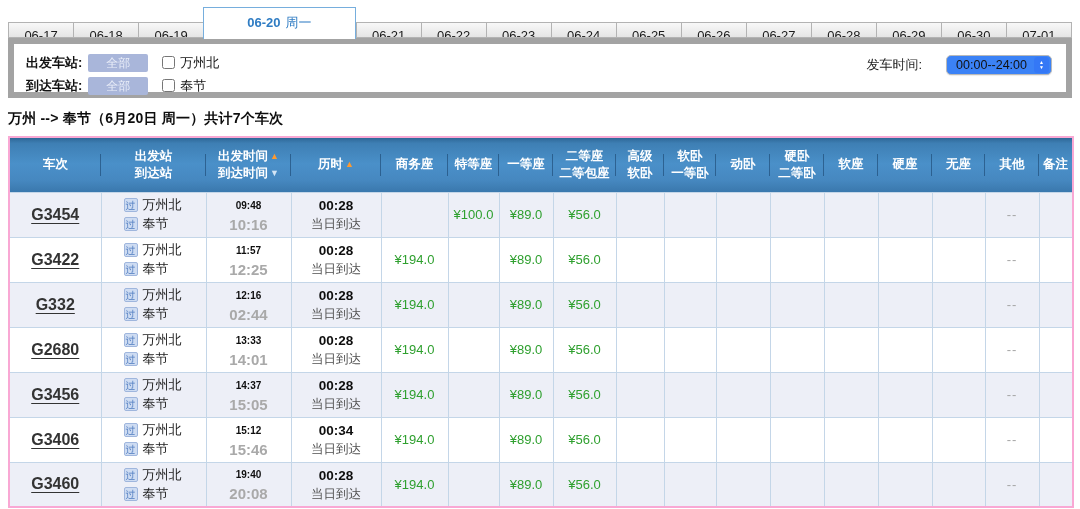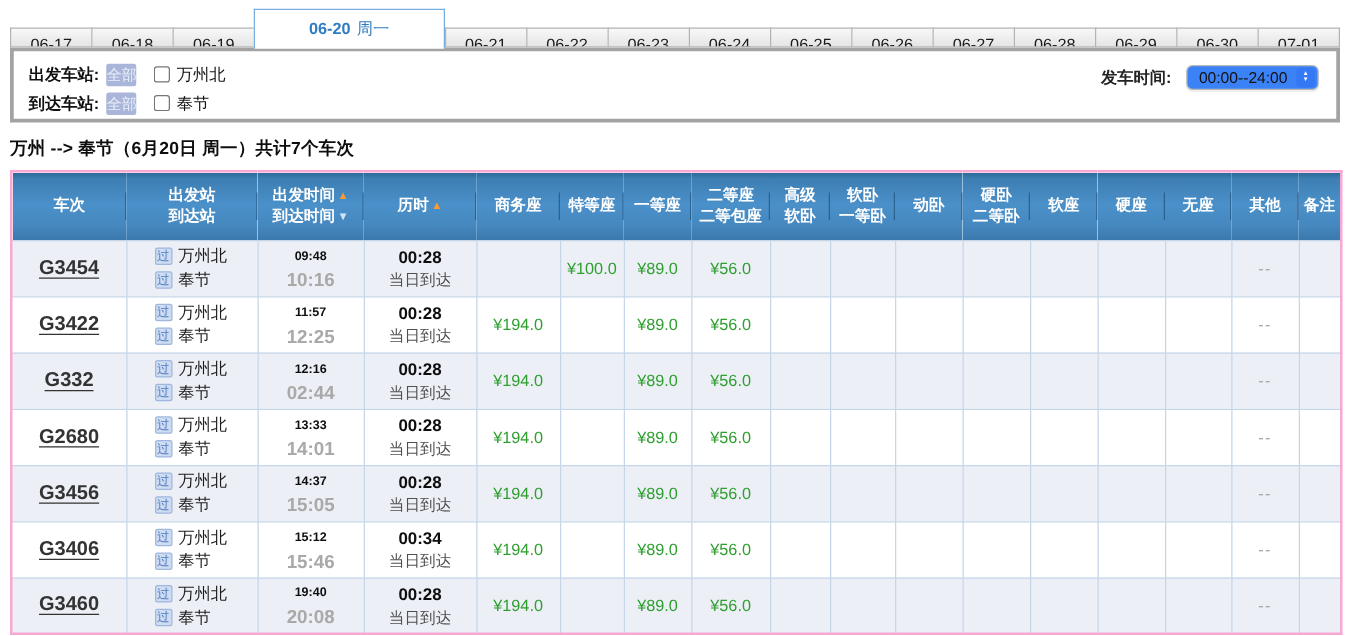--- a/index.html
+++ b/index.html
@@ -25,38 +25,38 @@
     flex:2.35 1 0; height:32px; line-height:30px;
     background:#fff; border:1px solid #76aedd; border-bottom:none;
     color:#2f7cc3; position:relative; z-index:3; margin-bottom:-1px;
   }
   .tab.active .tab-label { font-weight:bold; }
   .tab-day { margin-left:5px; }
   .tab-day:empty { display:none; }
 
   
   .filterbox {
-    margin:0 8px; border:3px solid #a3a3a3; background:#fff;
+    margin:0 8px; border:6px solid #a3a3a3; background:#fff;
     padding:7px 12px 8px 12px; position:relative; height:60px;
   }
   .filter-row { display:flex; align-items:center; height:23px; font-size:13px; }
   .filter-label { font-weight:bold; color:#111; margin-right:6px; }
   .all-badge {
     display:inline-block; background:#a9b6da; color:#e9edf8;
-    font-size:12px; padding:2px 0; border-radius:2px; cursor:pointer;
+    font-size:12px; padding:2px 18px; border-radius:2px; cursor:pointer;
     line-height:14px;
   }
   .chk-wrap { display:flex; align-items:center; margin-left:14px; }
   .chk-wrap input { width:13px; height:13px; margin:0 5px 0 0; }
   .chk-label { font-size:13px; color:#111; }
   .time-filter {
     position:absolute; right:14px; top:11px;
     display:flex; align-items:center; font-size:13px;
   }
-  .time-label { font-weight:bold; margin-right:12px; }
+  .time-label { font-weight:normal; margin-right:24px; }
   .mac-select {
     display:flex; align-items:center; background:#3b82f6;
     border:1px solid #b9b9b9; border-radius:5px; padding:1px 2px 1px 9px;
     box-shadow:0 1px 1px rgba(0,0,0,.08); cursor:pointer;
   }
   .mac-select .sel-value { font-size:12.5px; color:#111; margin-right:7px; }
   .sel-stepper {
     width:15px; height:16px; background:#3478f6; border-radius:3.5px;
     display:flex; flex-direction:column; align-items:center; justify-content:center;
     color:#fff; font-size:5px; line-height:5px;

